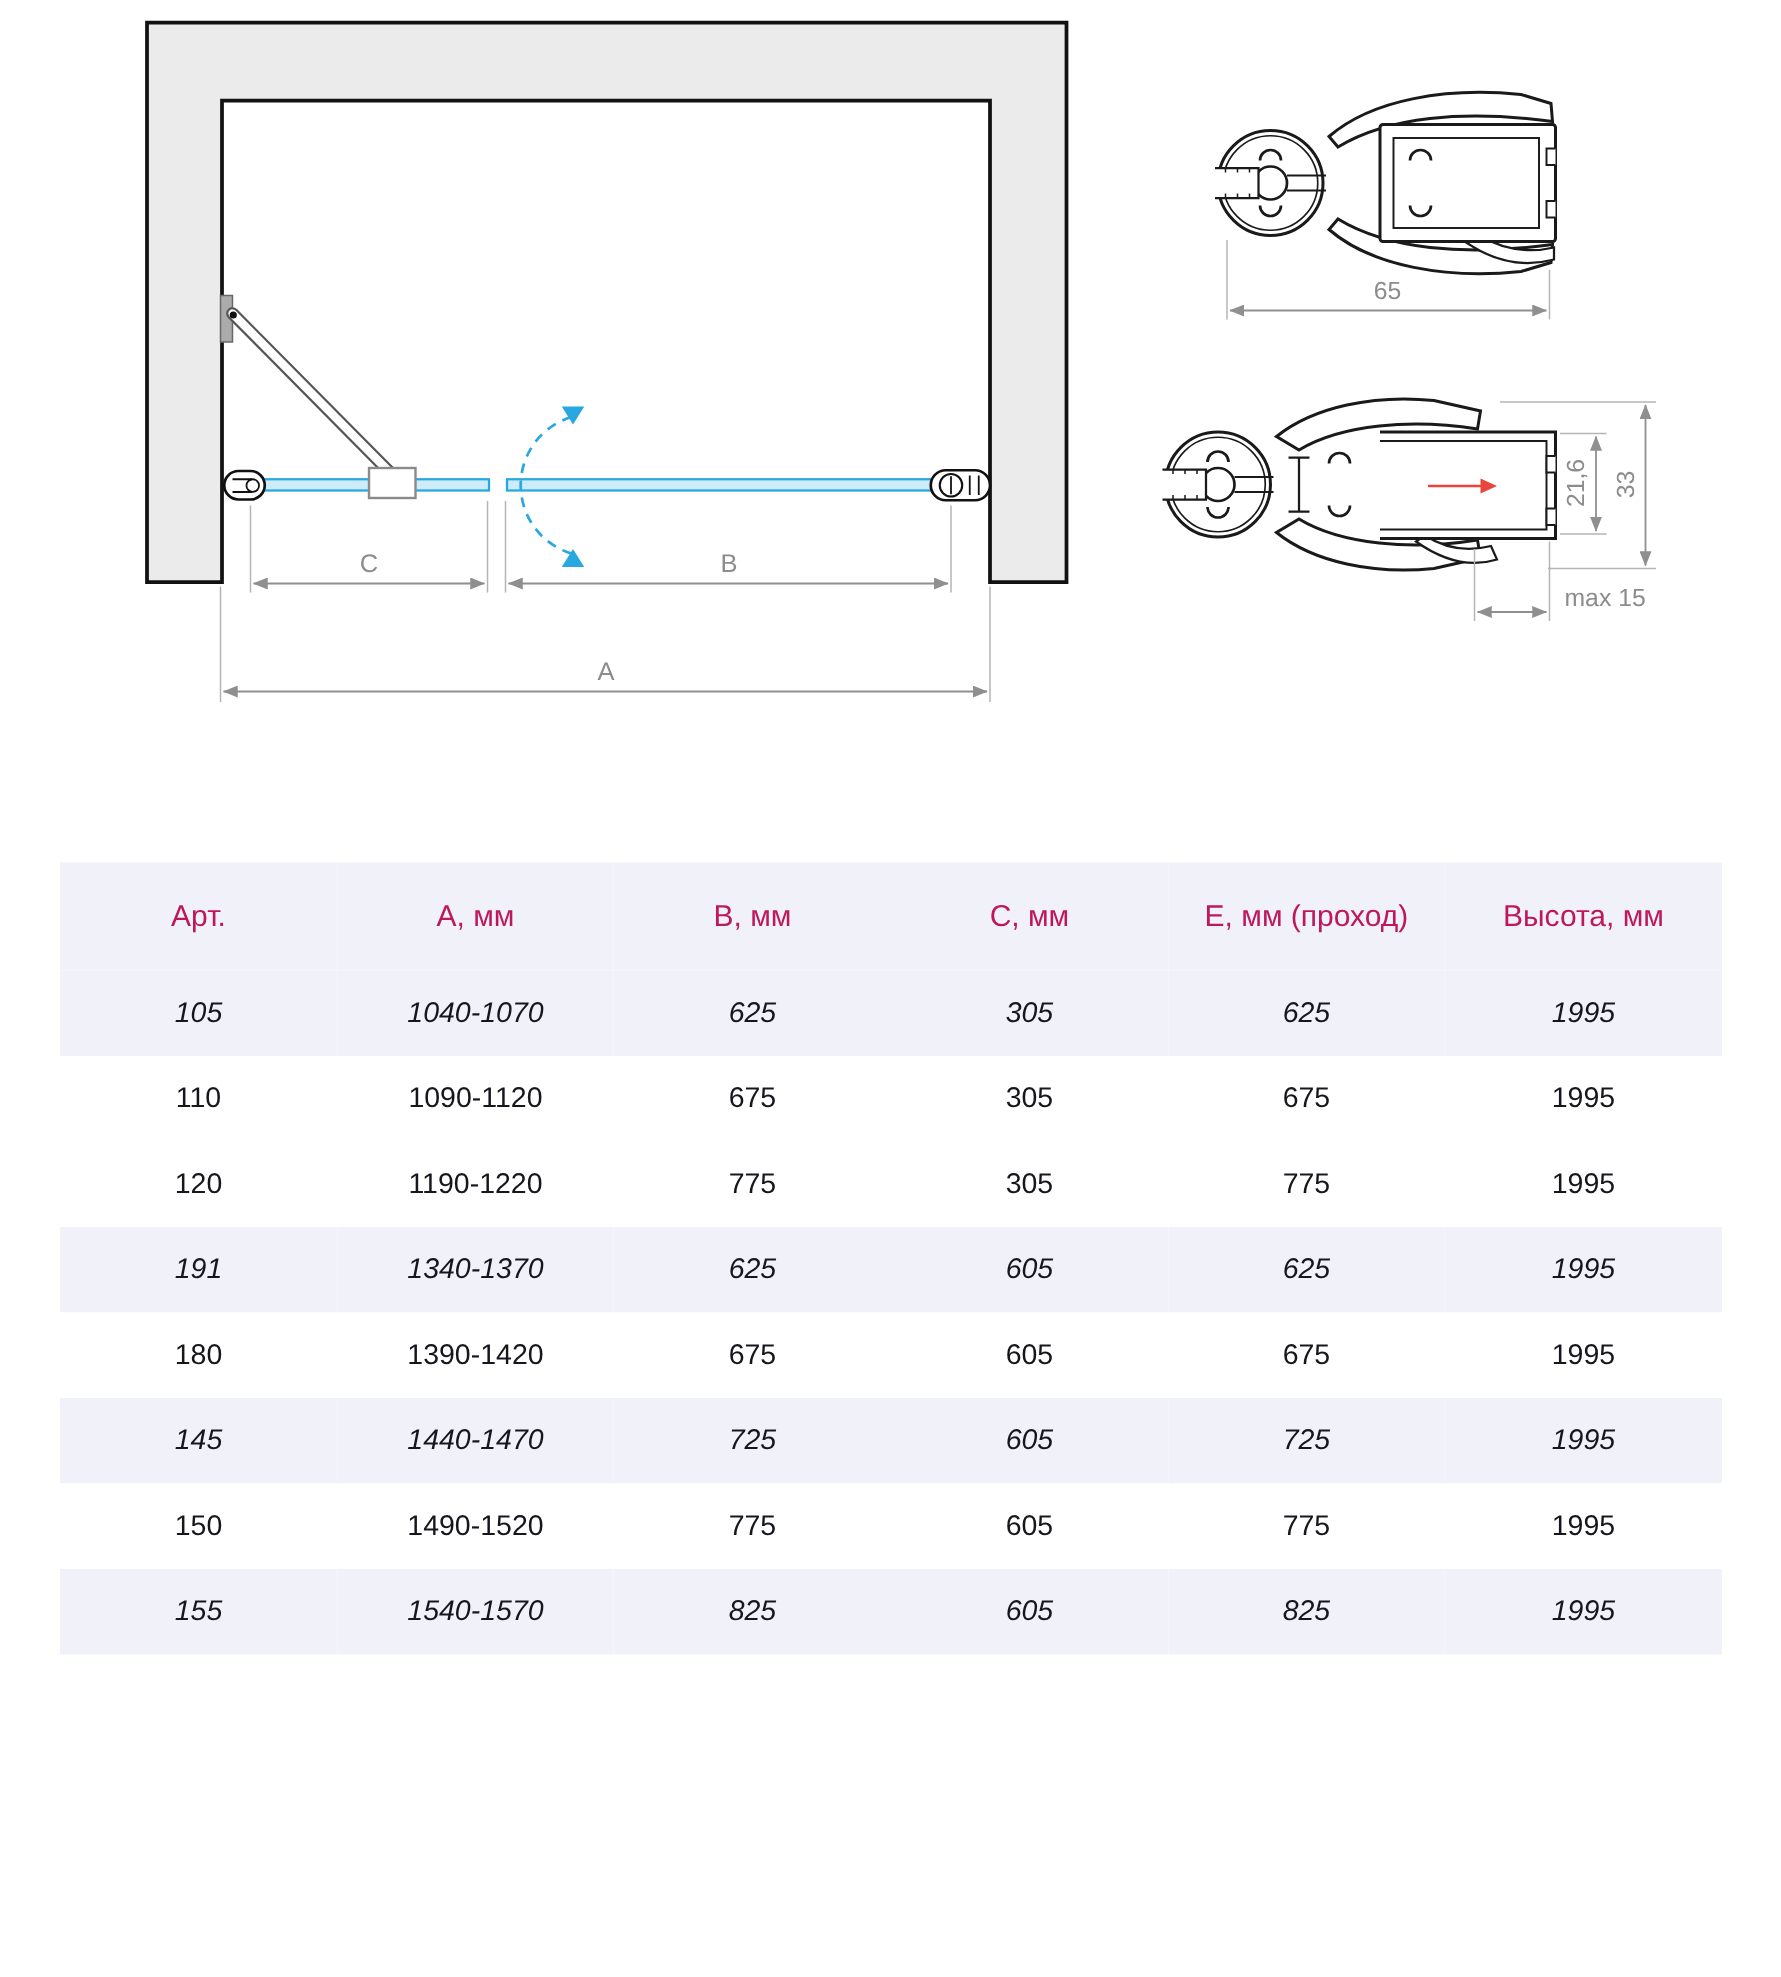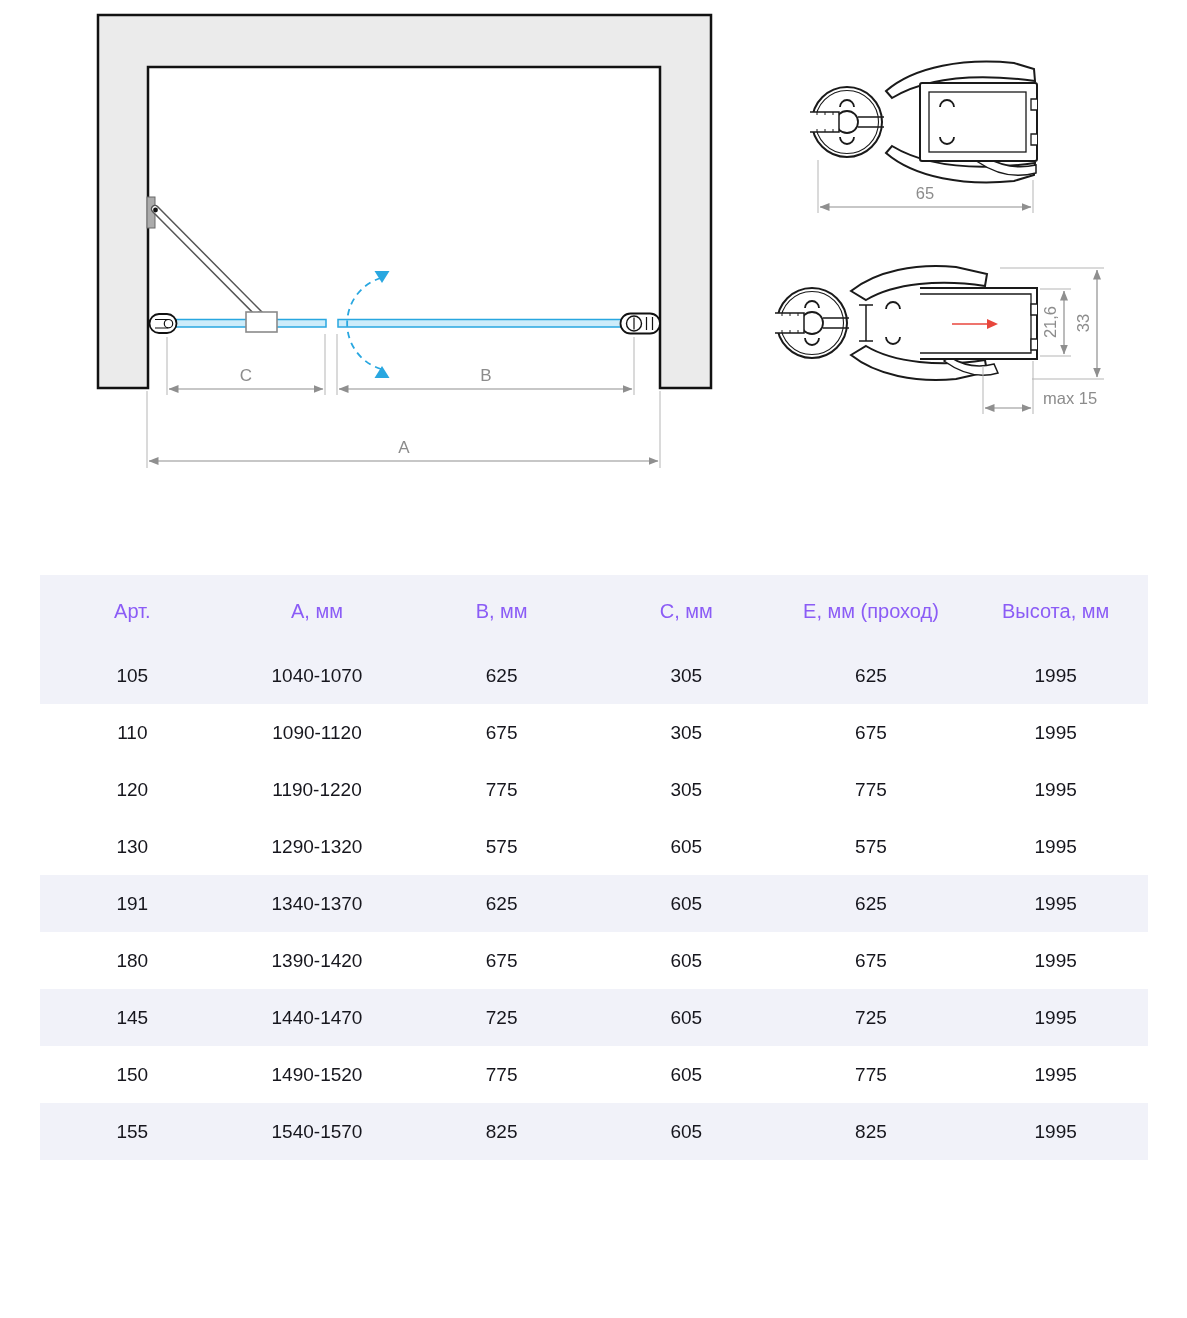--- a/index.html
+++ b/index.html
@@ -9,28 +9,28 @@
   }
   svg text{font-family:"Liberation Sans",sans-serif;}
   .drawing-svg{position:absolute;top:0;left:0;}
   .dim-label{fill:#8c8c8c;font-size:17px;}
   .dim-num{fill:#8c8c8c;font-size:16.5px;}
   table.spec-table{
     position:absolute;top:575px;left:40px;width:1108px;
     border-collapse:collapse;table-layout:fixed;
   }
   .spec-table th{
-    height:70px;background:#f1f2f9;color:#8b5cf6;
+    height:70px;background:#f1f2f9;color:#be185d;
     font-size:20px;font-weight:500;text-align:center;vertical-align:middle;
   }
   .spec-table td{
     height:55px;color:#16161d;font-size:19px;font-weight:400;
     text-align:center;vertical-align:middle;background:#ffffff;
   }
-  .spec-table tr.alt td{background:#f1f2f9;}
+  .spec-table tr.alt td{background:#f1f2f9;font-style:italic;}
 </style>
 </head>
 <body>
 
 <svg class="drawing-svg" width="1187" height="540" viewBox="0 0 1187 540">
   <defs>
     <marker id="dimArrow" viewBox="0 0 10 8" markerWidth="10" markerHeight="8" refX="9.5" refY="4" orient="auto-start-reverse" markerUnits="userSpaceOnUse">
       <path d="M0,0 L10,4 L0,8 Z" fill="#8F8F8F"></path>
     </marker>
   </defs>
@@ -178,28 +178,20 @@
         <td>1995</td>
       </tr>
       <tr>
         <td>120</td>
         <td>1190-1220</td>
         <td>775</td>
         <td>305</td>
         <td>775</td>
         <td>1995</td>
       </tr>
-      <tr>
-        <td>130</td>
-        <td>1290-1320</td>
-        <td>575</td>
-        <td>605</td>
-        <td>575</td>
-        <td>1995</td>
-      </tr>
       <tr class="alt">
         <td>191</td>
         <td>1340-1370</td>
         <td>625</td>
         <td>605</td>
         <td>625</td>
         <td>1995</td>
       </tr>
       <tr>
         <td>180</td>

